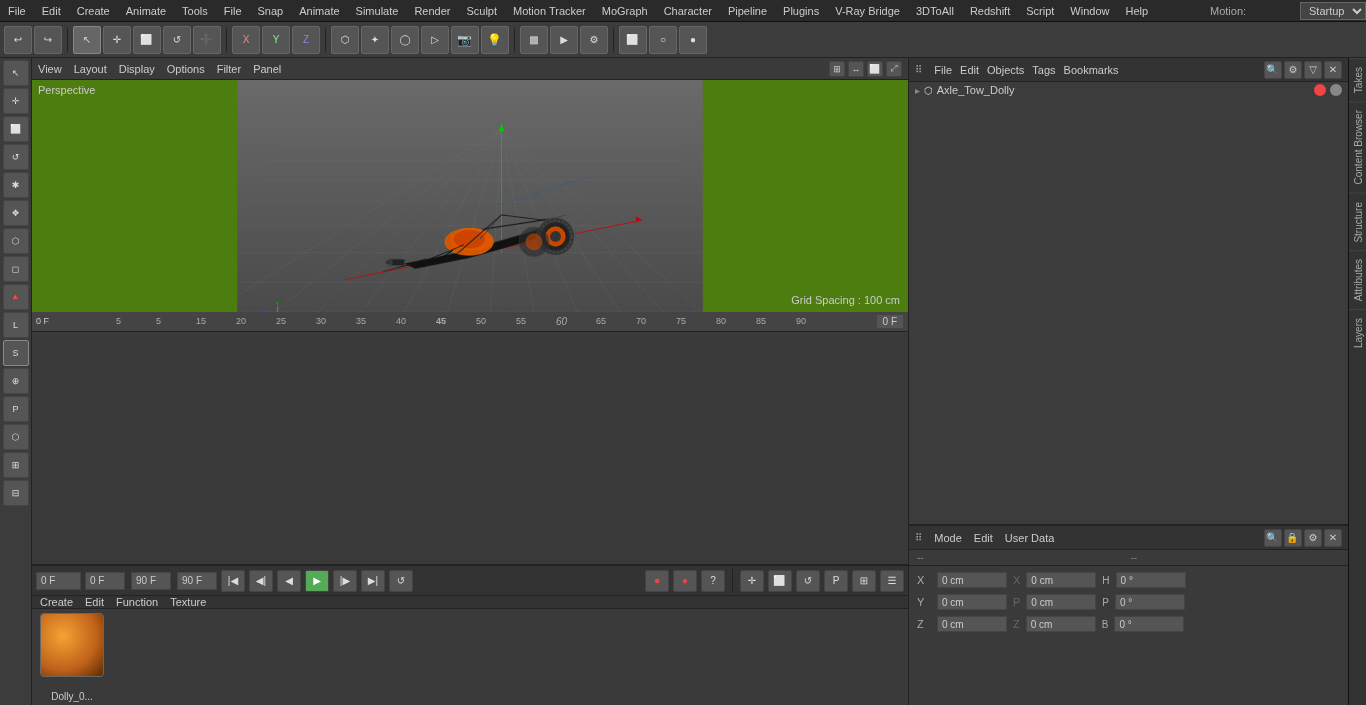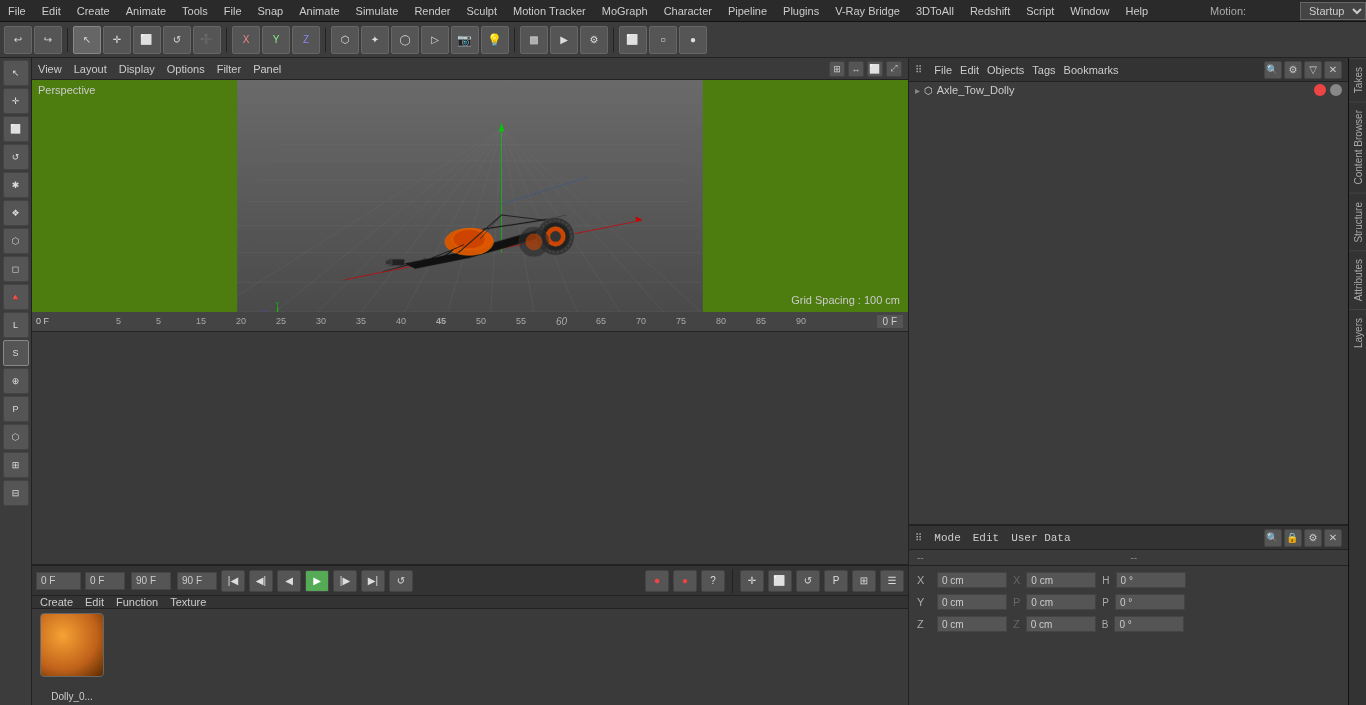--- a/index.html
+++ b/index.html
@@ -45,21 +45,21 @@
     #obj-content { flex: 1; background: #3c3c3c; overflow-y: auto; }
     .obj-row { display: flex; align-items: center; padding: 2px 6px; gap: 4px; }
     .obj-name { font-size: 11px; color: #ccc; flex: 1; }
     .obj-dot { width: 12px; height: 12px; border-radius: 50%; cursor: pointer; }
     .obj-dot-red { background: #e44; }
     .obj-dot-grey { background: #888; }
 
     
     #attr-panel { background: #3a3a3a; height: 180px; border-top: 1px solid #222; display: flex; flex-direction: column; }
     #attr-header { display: flex; align-items: center; background: #333; height: 24px; border-bottom: 1px solid #222; padding: 0 6px; gap: 12px; }
-    .attr-header-btn { font-size: 11px; color: #ccc; cursor: pointer; font-family: Liberation Mono, monospace; }
+    .attr-header-btn { font-size: 11px; color: #ccc; cursor: pointer; }
     #attr-content { flex: 1; padding: 4px 8px; display: flex; flex-direction: column; gap: 2px; }
     .attr-row { display: flex; align-items: center; height: 20px; gap: 4px; }
     .attr-label { width: 16px; font-size: 11px; color: #aaa; }
     .attr-input { width: 70px; height: 16px; background: #555; border: 1px solid #444; color: #ccc; font-size: 10px; padding: 0 4px; }
     .attr-sep { color: #666; font-size: 11px; margin: 0 2px; }
 
     
     #bottom-panel { height: 110px; border-top: 1px solid #222; background: #3a3a3a; display: flex; flex-direction: column; }
     #mat-header { display: flex; align-items: center; background: #333; height: 22px; border-bottom: 1px solid #222; padding: 0 8px; gap: 12px; }
     .mat-header-btn { font-size: 11px; color: #ccc; cursor: pointer; }

